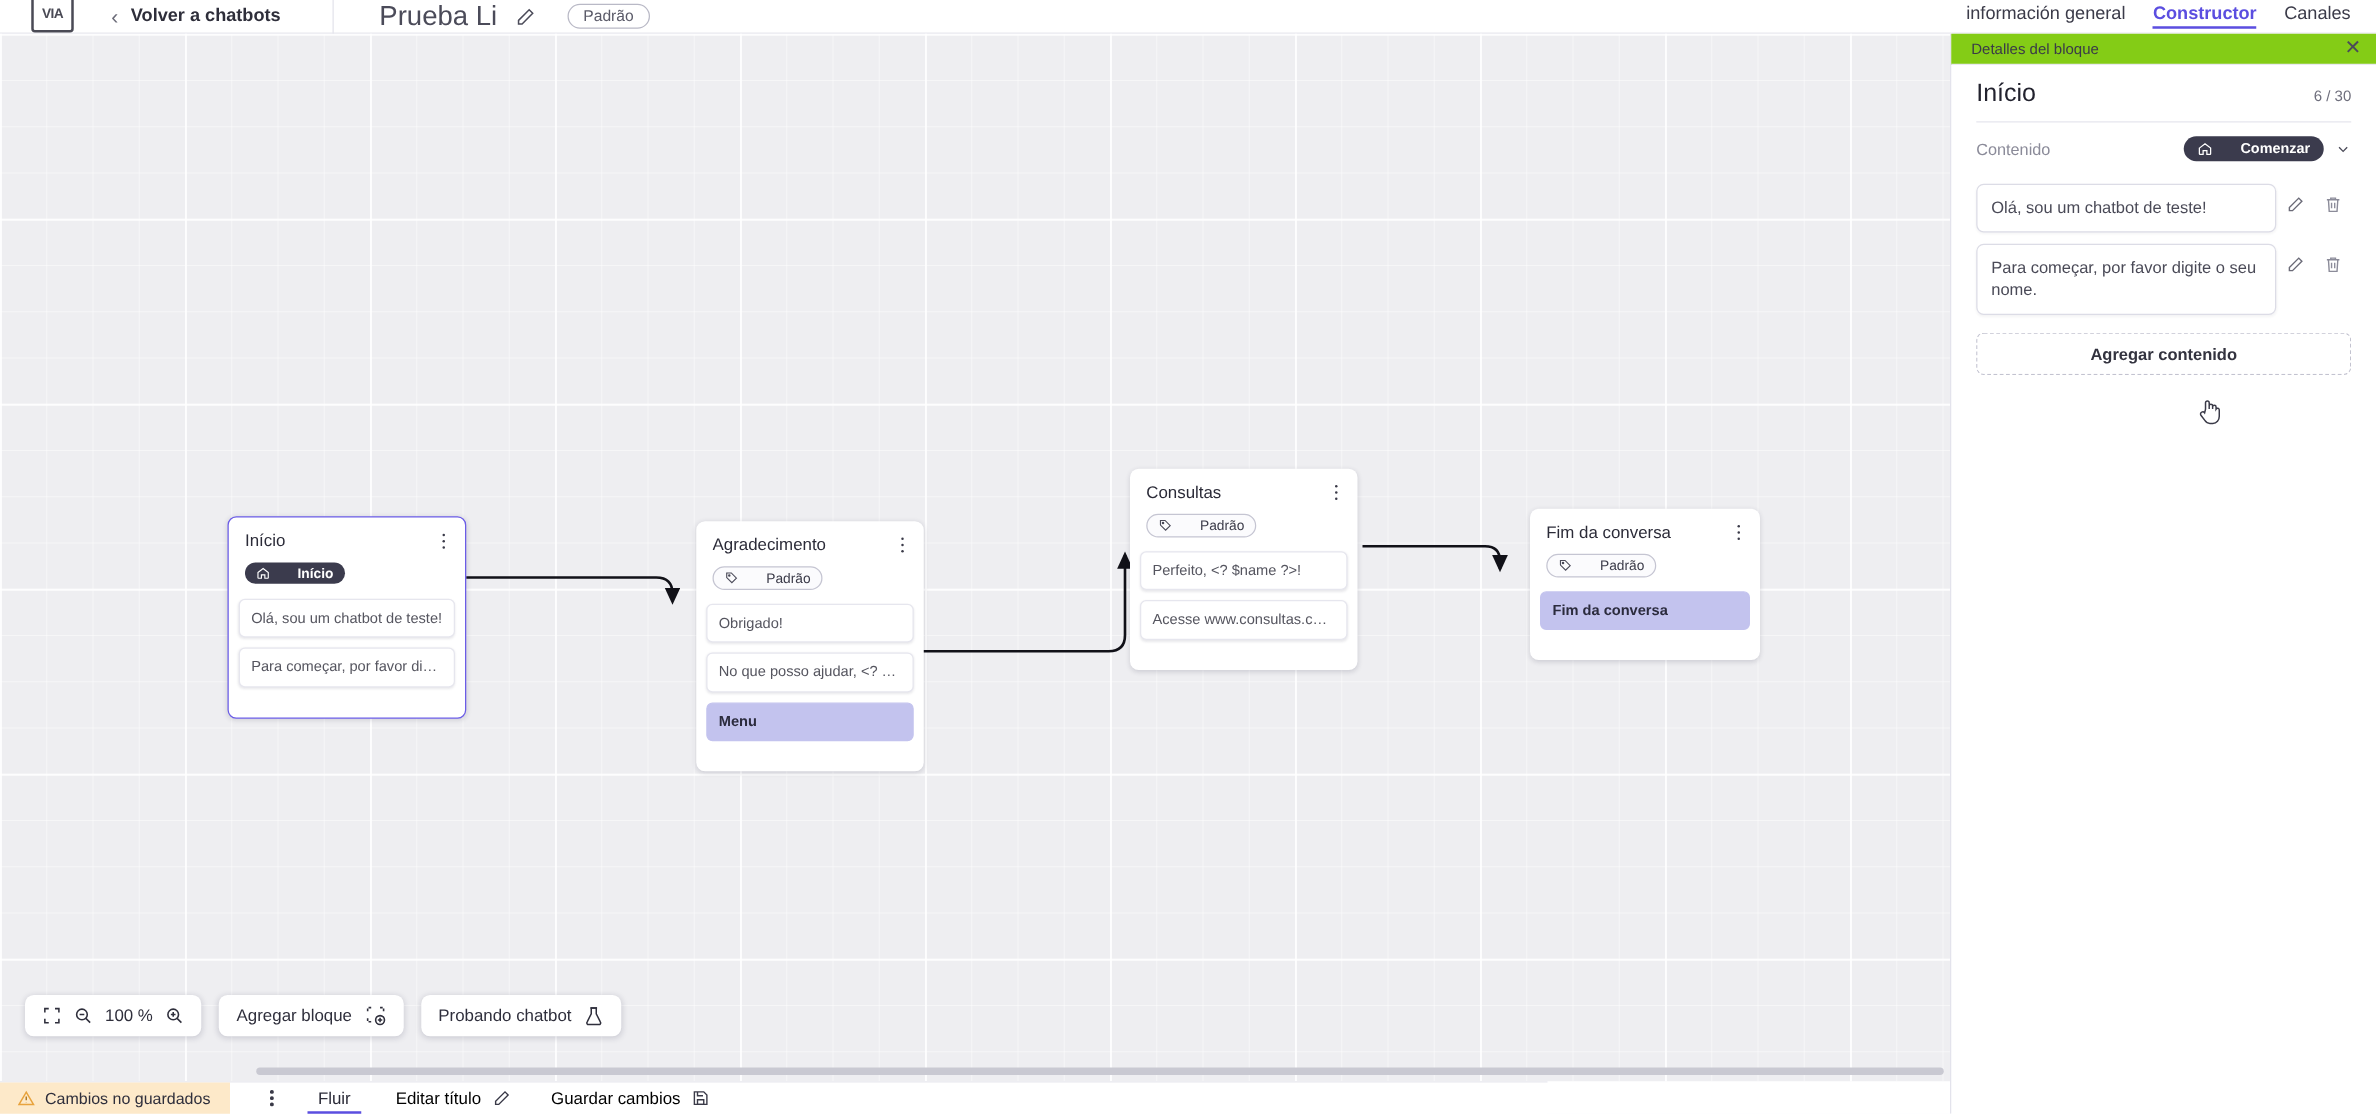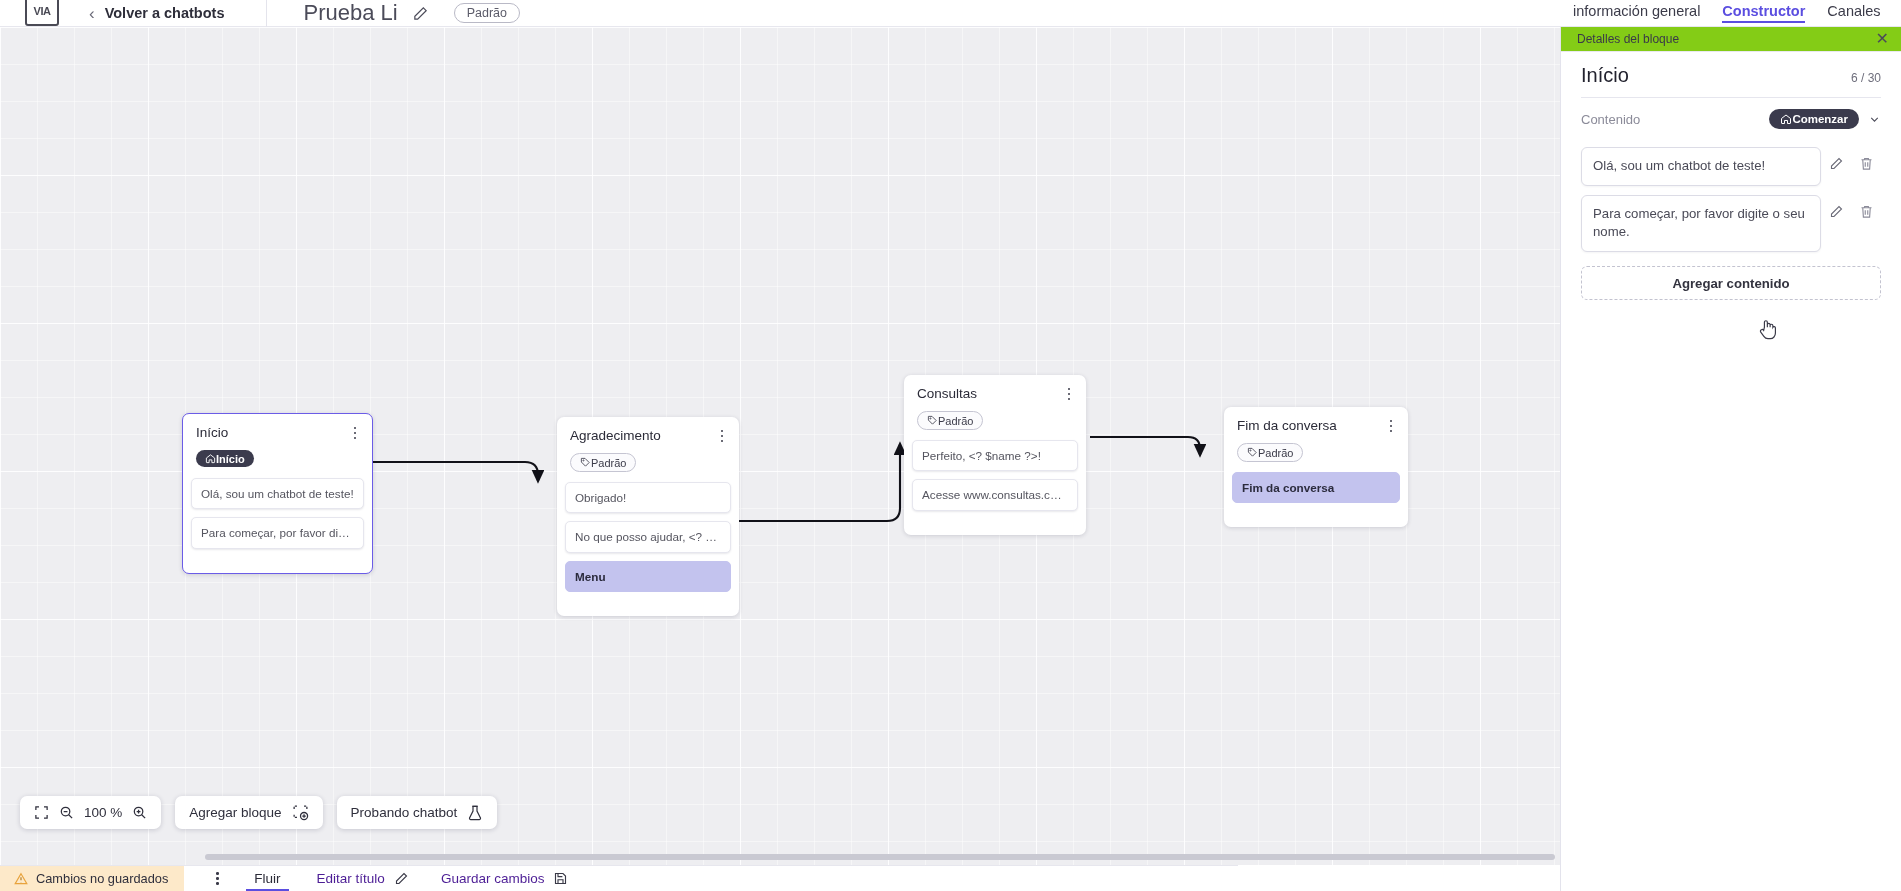--- a/index.html
+++ b/index.html
@@ -92,21 +92,21 @@
     font-size: 13.5px; color: #2b2b38; font-weight: 400; line-height: 1.2;
     padding-right: 22px; white-space: nowrap; overflow: hidden;
   }
   .node-kebab {
     position: absolute; right: 10px; top: 10px; width: 14px; height: 18px;
     display: flex; flex-direction: column; align-items: center;
     justify-content: center; gap: 2.5px; cursor: pointer;
   }
   .node-kebab i { width: 2.6px; height: 2.6px; border-radius: 50%; background: #3a3a48; }
   .pill {
-    display: inline-flex; align-items: center; gap: 0; margin-top: 9px;
+    display: inline-flex; align-items: center; gap: 22px; margin-top: 9px;
     border-radius: 11px; padding: 2.5px 9px; font-size: 11px; white-space: nowrap;
   }
   .pill.dark { background: #3b3b4d; color: #fff; font-weight: 700; }
   .pill.light { background: #fbfbfd; color: #3b3b49; border: 1px solid #c5c5d2; font-weight: 400; }
   .node-body { padding: 10px 8px 24px 8px; display: flex; flex-direction: column; gap: 8px; }
   .msg {
     background: #fff; border: 1px solid #e6e6ee; border-radius: 5px;
     box-shadow: 0 1px 2px rgba(30,30,60,.10);
     padding: 7px 9px; font-size: 11.7px; color: #55555f; line-height: 1.3;
     white-space: nowrap; overflow: hidden; text-overflow: ellipsis;
@@ -151,21 +151,21 @@
   .bb-tab {
     margin-left: 26px; font-size: 13.5px; color: #2b2b38; cursor: pointer;
     position: relative; height: 26px; display: flex; align-items: center; padding: 0 4px;
     white-space: nowrap;
   }
   .bb-tab.active::after {
     content: ''; position: absolute; left: -4px; right: -4px; bottom: 0;
     height: 2.5px; background: #5b4ee0;
   }
   .bb-item {
-    margin-left: 32px; font-size: 13.5px; color: #4c1d95; cursor: pointer;
+    margin-left: 32px; font-size: 13.5px; color: #000000; cursor: pointer;
     display: flex; align-items: center; gap: 9px; white-space: nowrap;
   }
 
   
   .panel {
     position: absolute; right: 0; top: 27px; width: 341px; height: 864px;
     background: #fff; border-left: 1px solid #e3e3ec;
   }
   .panel-strip {
     height: 25px; background: #84cc16; display: flex; align-items: center;

